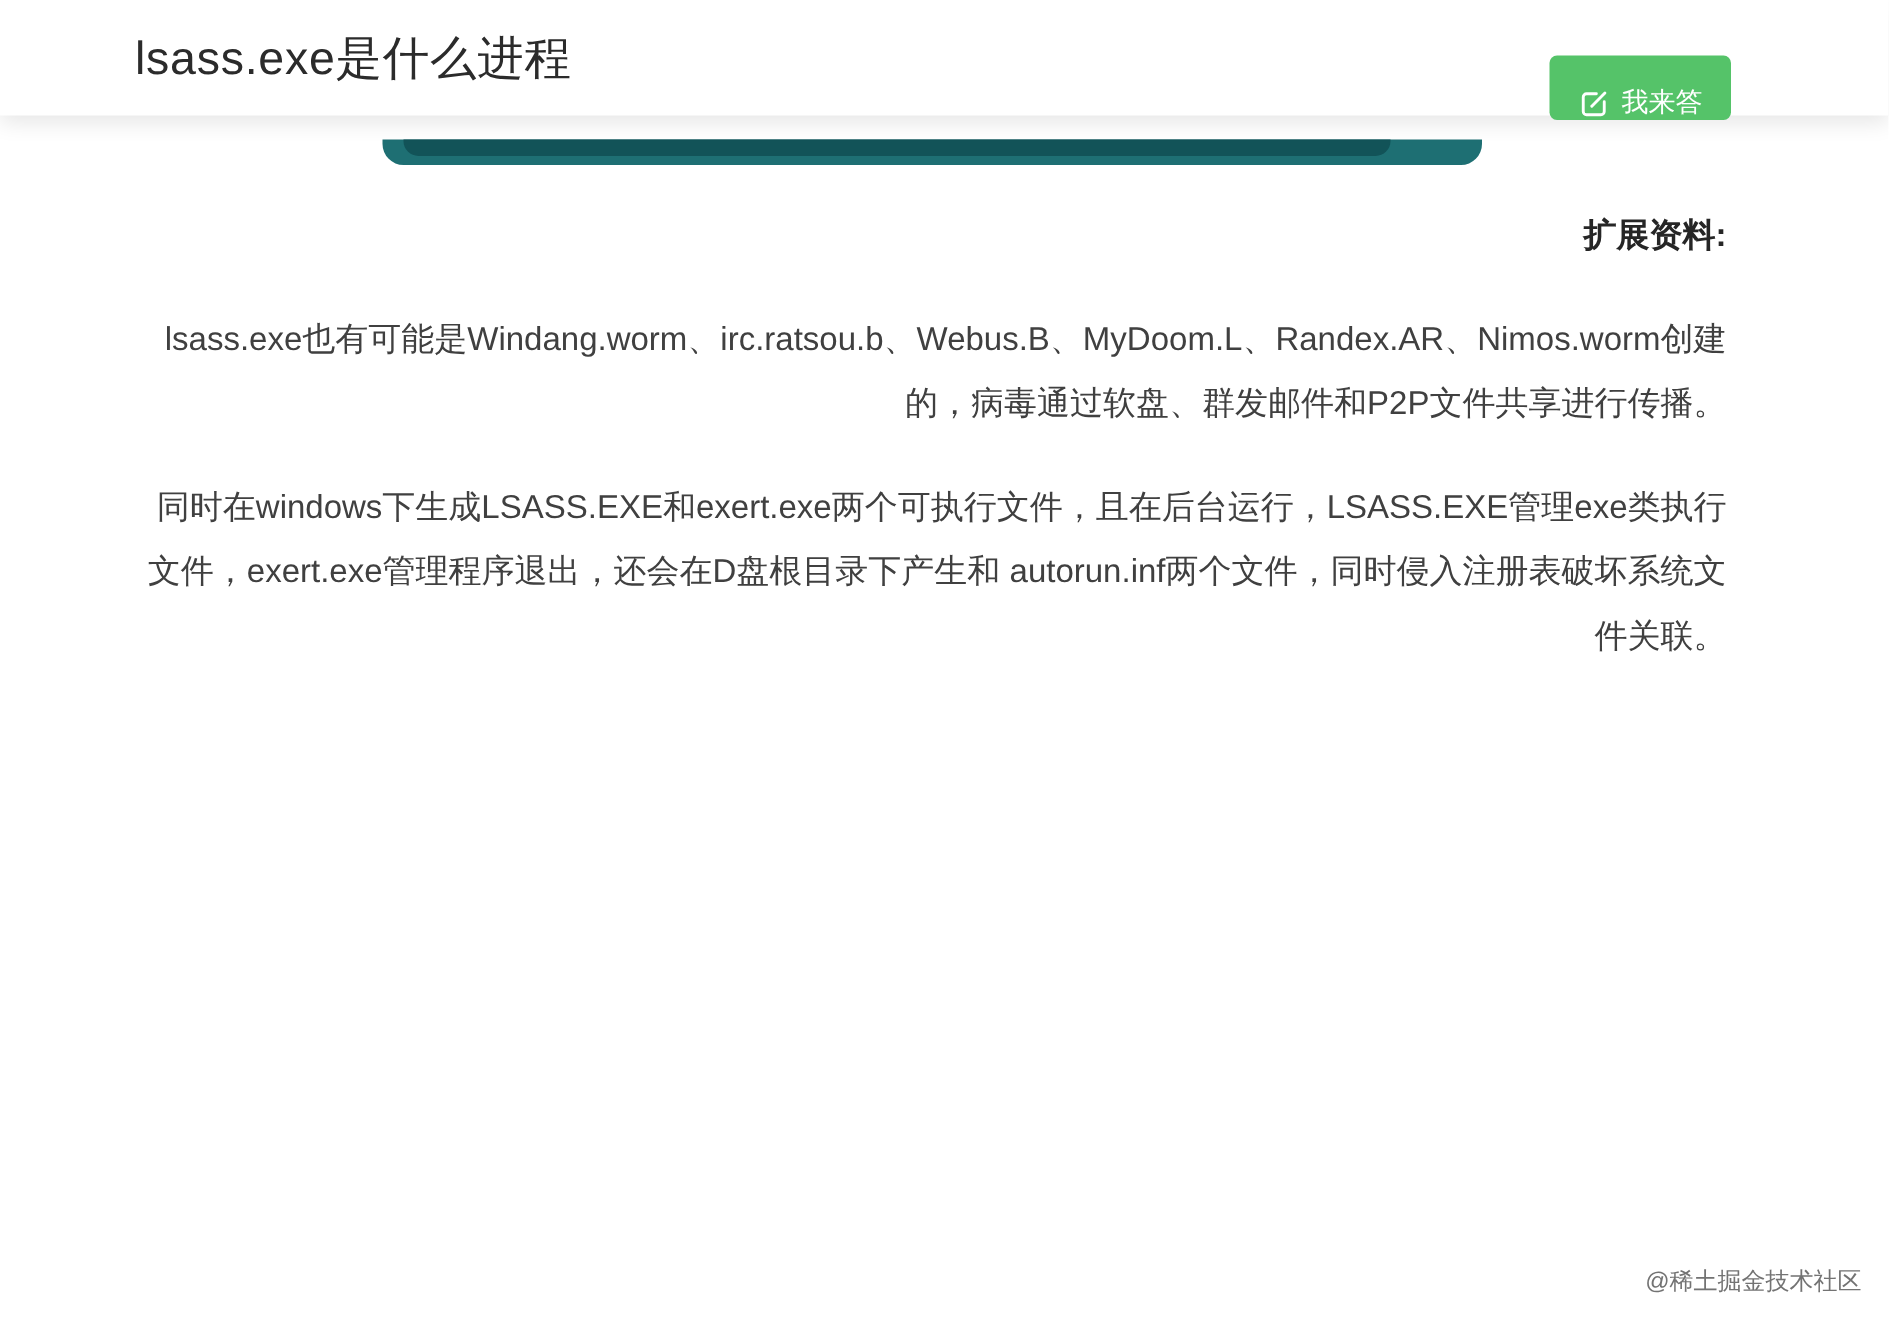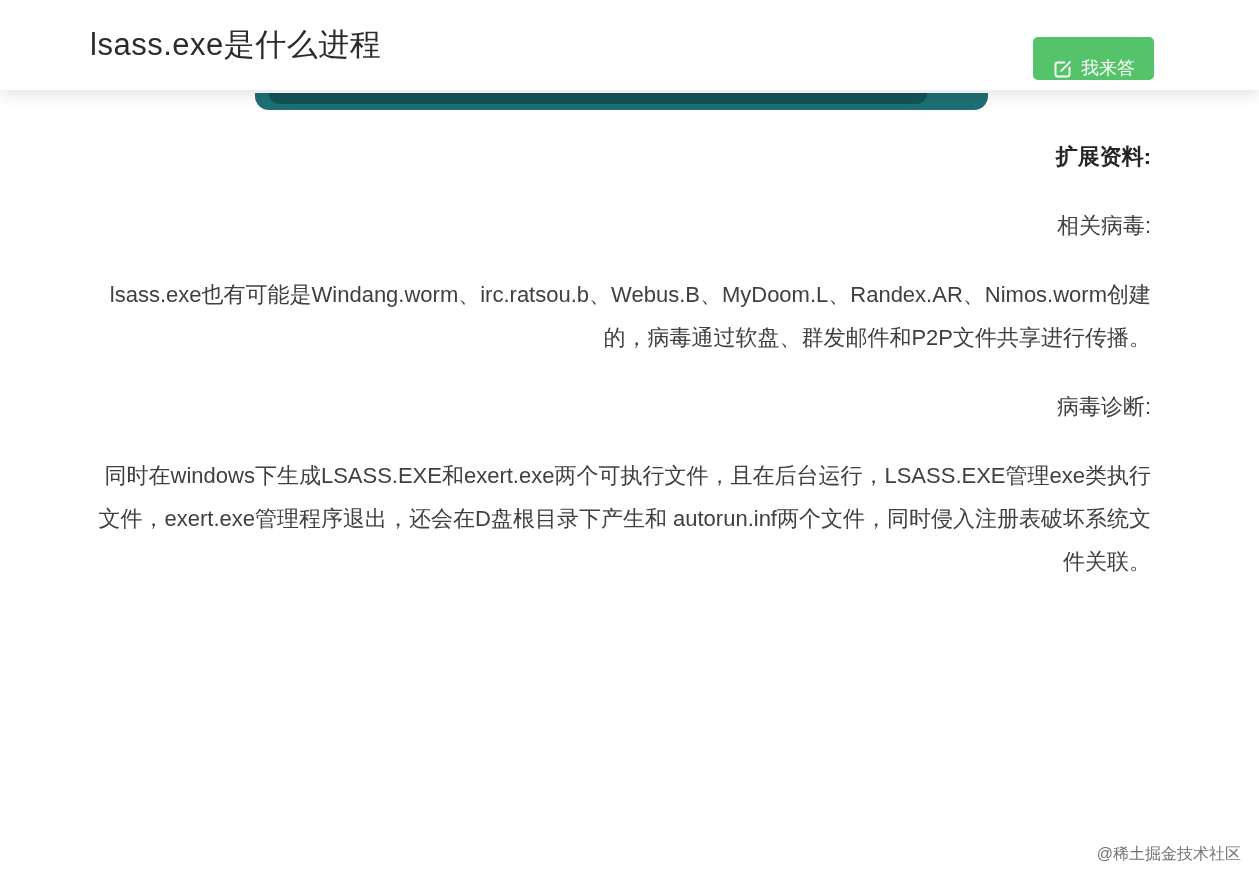--- a/index.html
+++ b/index.html
@@ -8,21 +8,21 @@
     background: #ffffff;
     font-family: "Liberation Sans", "DejaVu Sans", sans-serif;
     overflow: hidden;
     position: relative;
   }
 
   
   .header {
     position: absolute;
     top: 0; left: 0;
-    width: 1259px; height: 90px;
+    width: 1259px; height: 77px;
     background: #ffffff;
     box-shadow: 0 5px 14px rgba(0,0,0,0.10);
     z-index: 10;
     display: flex;
     align-items: center;
   }
   .page-title {
     margin-left: 90px;
     font-size: 31px;
     font-weight: 500;
@@ -115,19 +115,17 @@
         <path d="M14 4 H6.5 A2.5 2.5 0 0 0 4 6.5 v11 A2.5 2.5 0 0 0 6.5 20 h11 a2.5 2.5 0 0 0 2.5-2.5 V10"></path>
         <path d="M10.5 13.5 L20.5 3.5"></path>
       </svg>
     </span>
     <span>我来答</span>
   </button>
 </div>
 
 <div class="content">
   <p class="block bold">扩展资料:</p>
-  <p class="block">相关病毒:</p>
   <p class="block">lsass.exe也有可能是Windang.worm、irc.ratsou.b、Webus.B、MyDoom.L、Randex.AR、Nimos.worm创建的，病毒通过软盘、群发邮件和P2P文件共享进行传播。</p>
-  <p class="block">病毒诊断:</p>
   <p class="block">同时在windows下生成LSASS.EXE和exert.exe两个可执行文件，且在后台运行，LSASS.EXE管理exe类执行文件，exert.exe管理程序退出，还会在D盘根目录下产生和 autorun.inf两个文件，同时侵入注册表破坏系统文件关联。</p>
 </div>
 
 <div class="watermark">@稀土掘金技术社区</div>
 
 </body></html>

